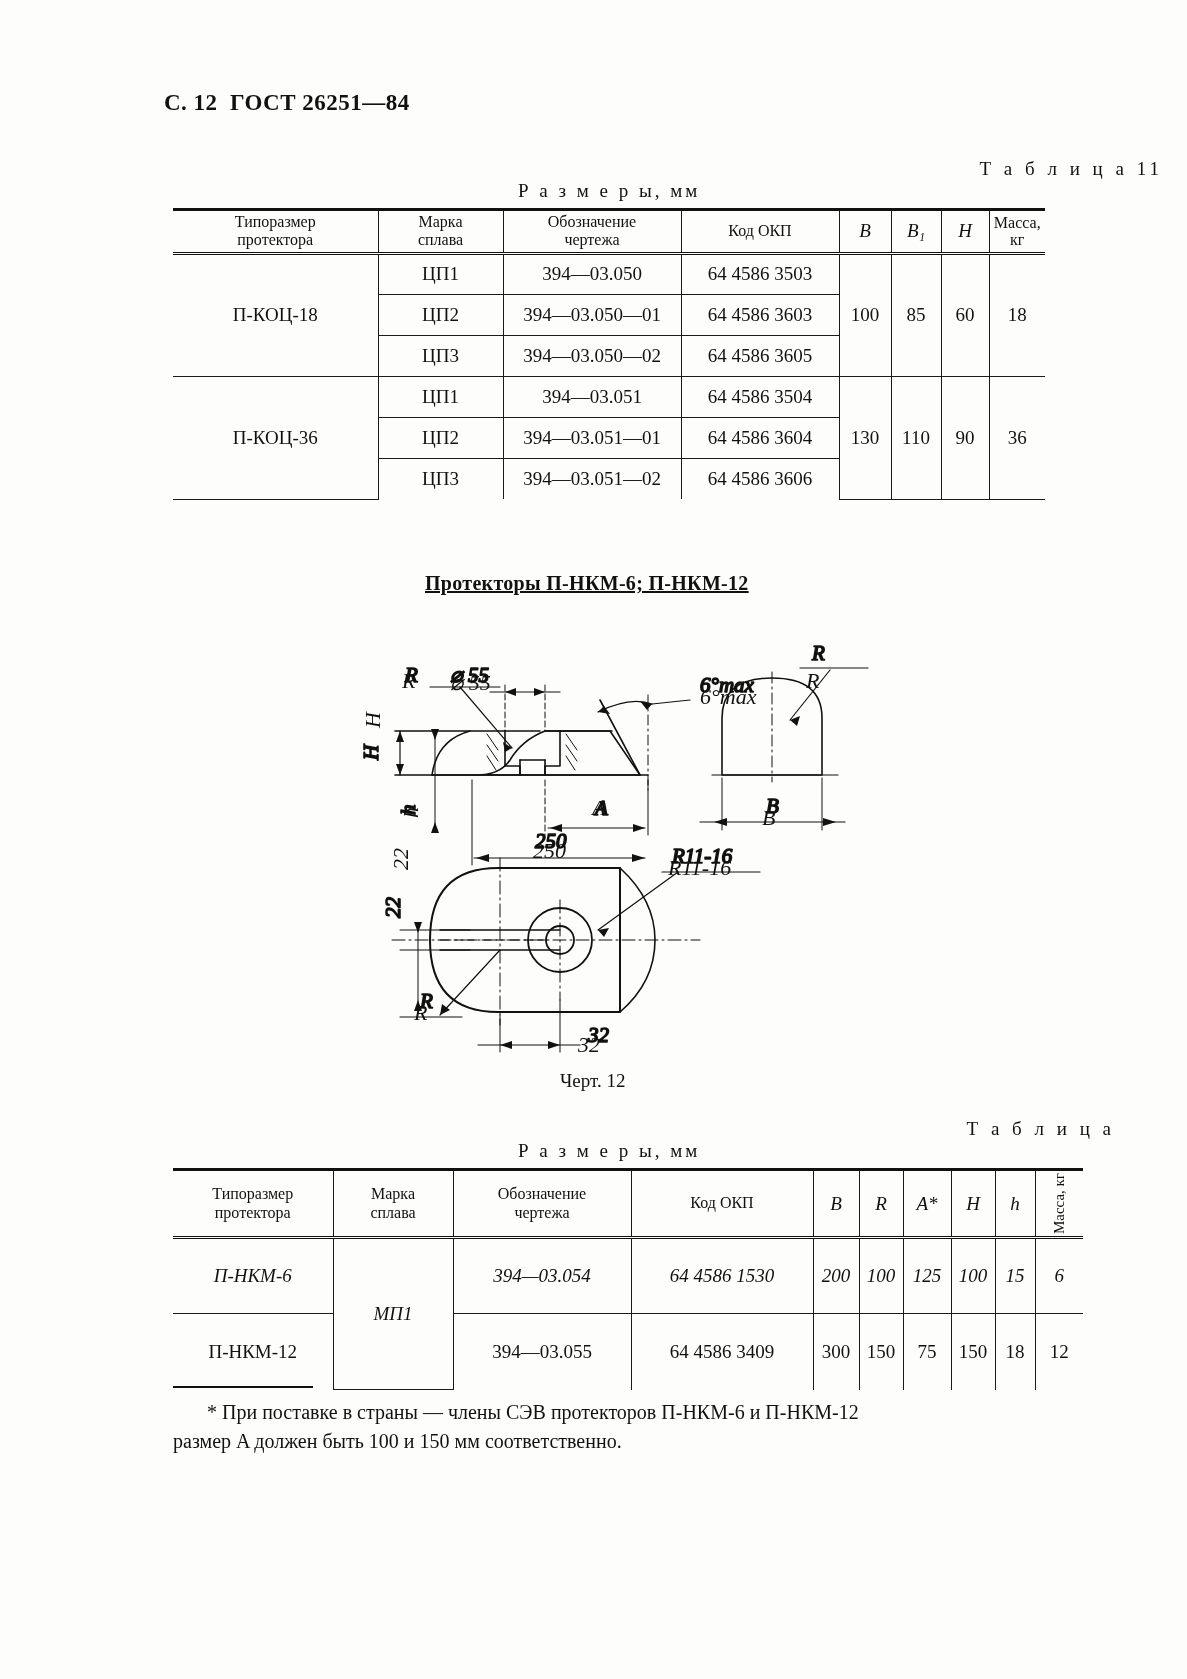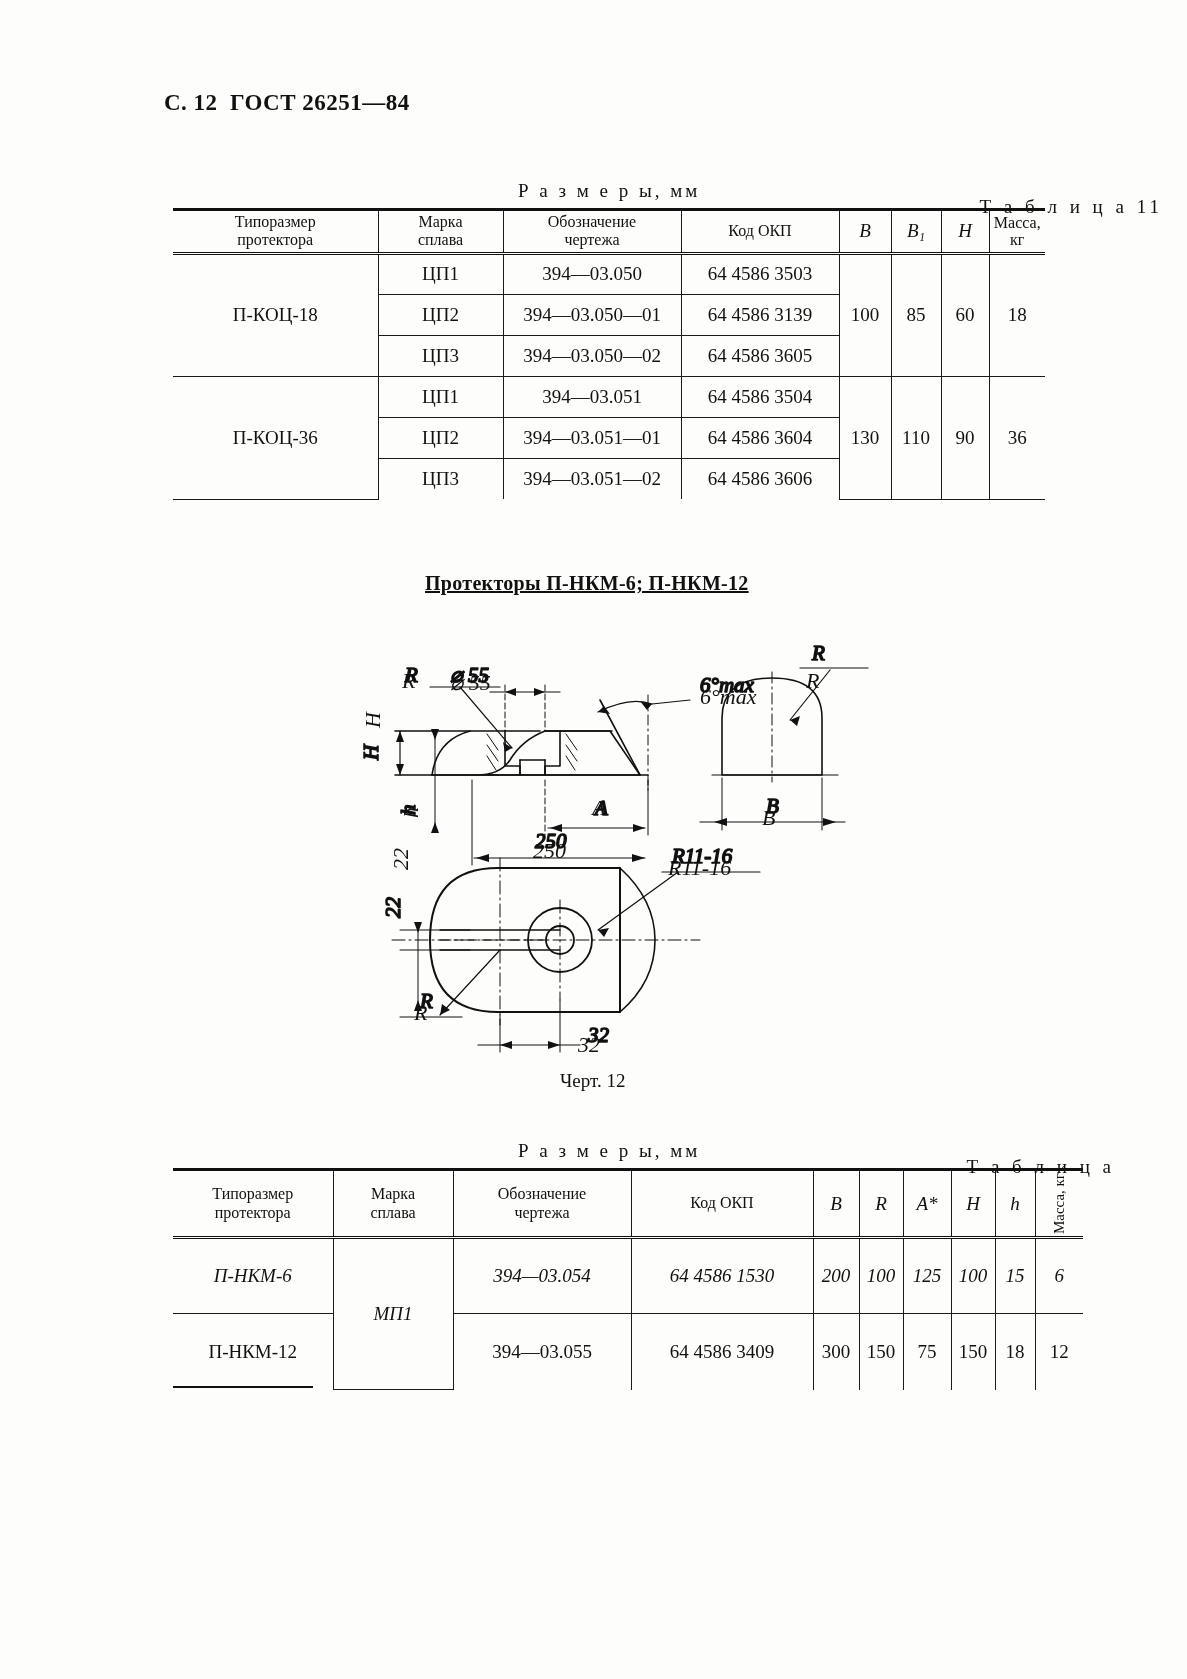--- a/index.html
+++ b/index.html
@@ -34,21 +34,20 @@
     white-space: nowrap;
   }
   .page-header .pno { margin-right: 6px; }
 
   
   .tbl-caption {
     position: absolute;
     font-size: 19px;
     letter-spacing: 4px;
     white-space: nowrap;
-    margin-top: 38px;
   }
   .sizes-caption {
     position: absolute;
     font-size: 19px;
     letter-spacing: 3px;
     white-space: nowrap;
   }
   .fig-title {
     position: absolute;
     font-size: 20px;
@@ -191,21 +190,21 @@
         <td>394—03.050</td>
         <td>64 4586 3503</td>
         <td rowspan="3">100</td>
         <td rowspan="3">85</td>
         <td rowspan="3">60</td>
         <td rowspan="3" class="no-r">18</td>
       </tr>
       <tr style="height:41px;">
         <td>ЦП2</td>
         <td>394—03.050—01</td>
-        <td>64 4586 3139</td>
+        <td>64 4586 3603</td>
       </tr>
       <tr style="height:41px;">
         <td>ЦП3</td>
         <td>394—03.050—02</td>
         <td>64 4586 3605</td>
       </tr>
 
       <tr style="height:41px;">
         <td rowspan="3" class="no-l">П-КОЦ-36</td>
         <td>ЦП1</td>
@@ -437,15 +436,17 @@
         <td class="no-b">75</td>
         <td class="no-b">150</td>
         <td class="no-b">18</td>
         <td class="no-r no-b">12</td>
       </tr>
     </tbody>
   </table>
 
   <div class="footnote-rule" style="top:1386px; left:173px; width:140px;"></div>
   <div class="footnote" style="top:1398px; left:173px;">
+    <div style="text-indent:34px;">* При поставке в страны — члены СЭВ протекторов П-НКМ-6 и П-НКМ-12</div>
+    <div>размер A должен быть 100 и 150 мм соответственно.</div>
   </div>
 
 </div>
 
 </body></html>

